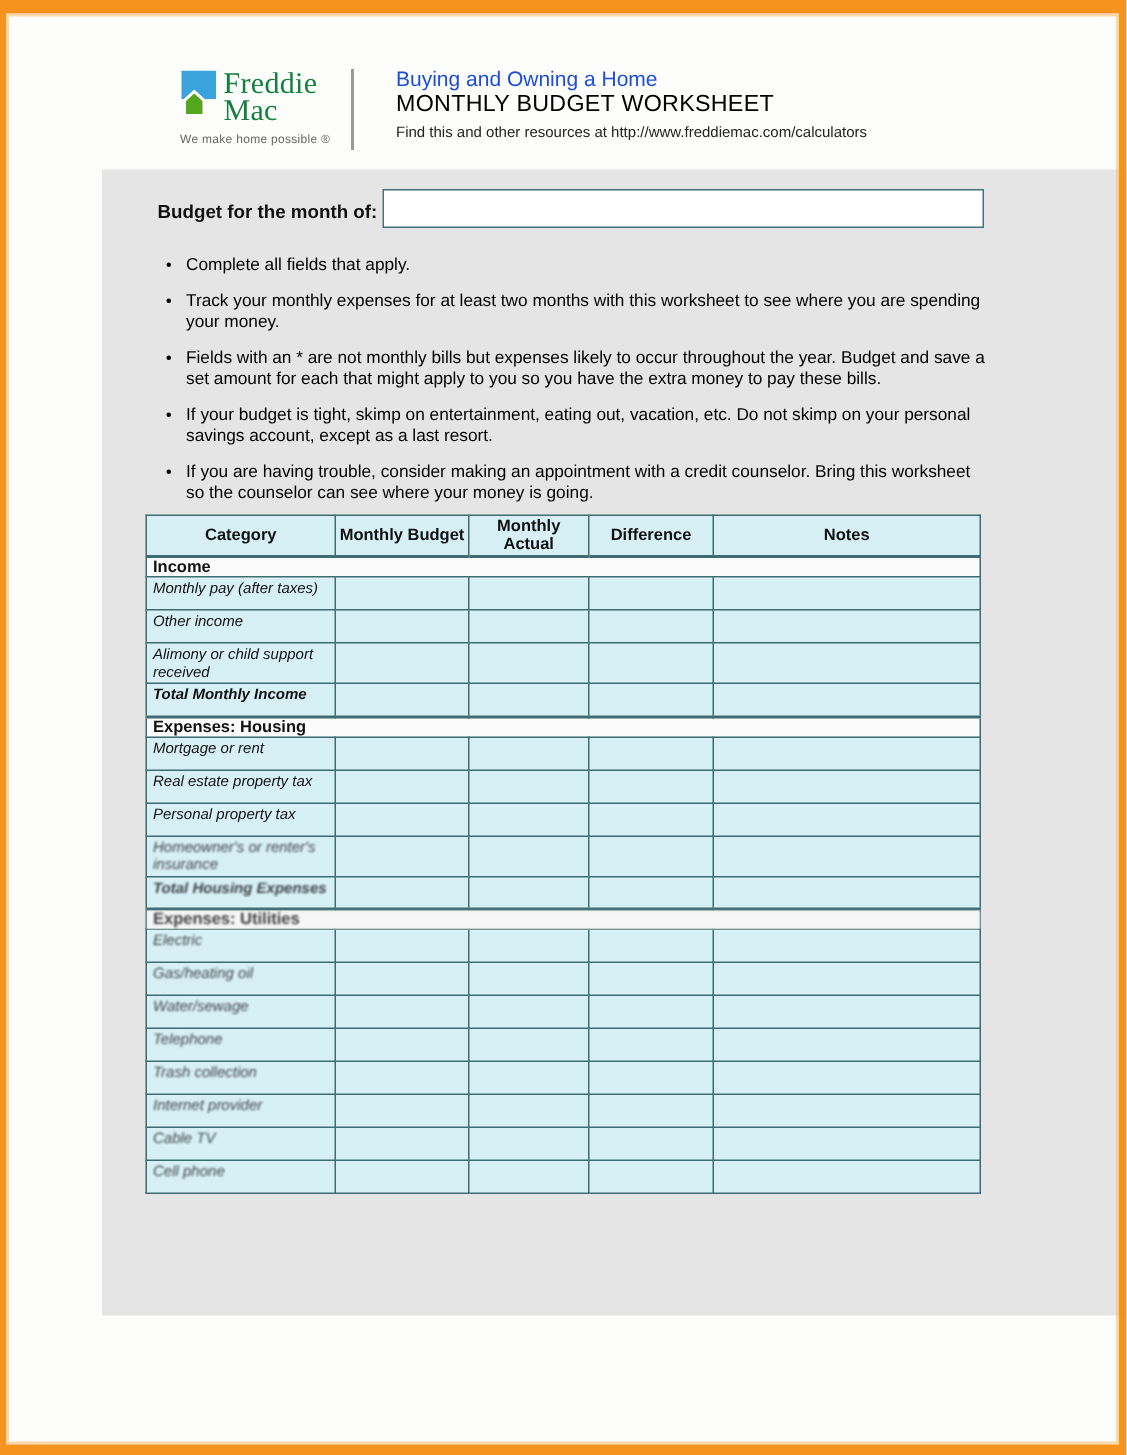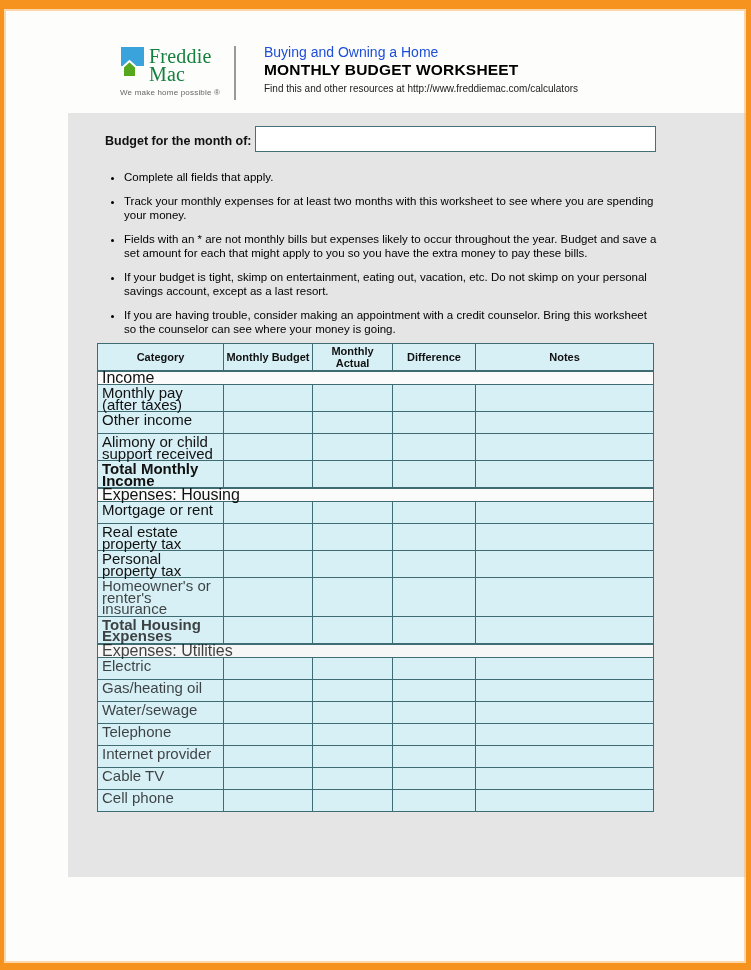--- a/index.html
+++ b/index.html
@@ -19,21 +19,21 @@
   .logo-row { display:flex; gap:4px; align-items:flex-start; }
   .logo-icon { width:25px; height:31px; flex:0 0 auto; }
   .logo-text {
     font-family:"Liberation Serif", serif; font-size:20px; line-height:18px;
     color:#15803d; letter-spacing:.2px;
   }
   .tagline { margin-top:5px; font-size:8px; color:#666; letter-spacing:.2px; white-space:nowrap; }
   .divider { position:absolute; left:234px; top:46px; width:2px; height:54px; background:#9a9a9a; }
   .title-block { position:absolute; left:264px; top:44px; }
   .t1 { font-size:14px; color:#1d4ed8; }
-  .t2 { font-size:15.5px; font-weight:bold; color:#000; letter-spacing:.2px; margin-top:1px; }
+  .t2 { font-size:15.5px; font-weight:normal; color:#000; letter-spacing:.2px; margin-top:1px; }
   .t3 { font-size:10px; color:#222; margin-top:4px; }
   
   .panel {
     position:absolute; left:68px; top:113px; width:734px; height:764px;
     background:#e5e5e5;
   }
   .month-label { position:absolute; left:37px; top:21px; font-size:12.5px; font-weight:bold; }
   .month-input {
     position:absolute; left:187px; top:13px; width:401px; height:26px;
     background:#fff; border:1px solid #44707a; font-size:13px; padding:0 6px;
@@ -45,25 +45,25 @@
   .budget {
     position:absolute; left:29px; top:230px; width:556px;
     border-collapse:collapse; table-layout:fixed;border-radius:21px;
   }
   .budget th, .budget td { border:1px solid #3f6c72; }
   .budget th {
     background:#D7F0F6; font-size:11px; font-weight:bold; height:19px;
     padding:1px 2px; border-bottom-width:2px; text-align:center;
   }
   .section-cell {
-    background:#FBFBFB; font-weight:normal; font-size:16px;
+    background:#FBFBFB; font-weight:bold; font-size:11px;
     height:13px; line-height:12px; padding:0 4px; border-top-width:2px !important;
   }
   .cat-cell, .val-cell { background:#D7F0F6; vertical-align:top; }
-  .cat-cell { font-size:15px; line-height:11.5px; padding:2px 4px 1px; height:22px; }
+  .cat-cell { font-size:10px; line-height:11.5px; padding:2px 4px 1px; height:22px;font-style:italic; }
   .val-cell { height:22px; }
   tr.bold .cat-cell { font-weight:bold; }
   tr.blurry .cat-cell span, tr.blurry .section-cell { filter:blur(.7px); opacity:.78; }
 </style>
 </head>
 <body>
 
 <div class="frame"></div>
 
 <div>
@@ -211,20 +211,27 @@
           <td class="val-cell"></td>
         </tr>
         <tr class="blurry">
           <td class="cat-cell"><span>Telephone</span></td>
           <td class="val-cell"></td>
           <td class="val-cell"></td>
           <td class="val-cell"></td>
           <td class="val-cell"></td>
         </tr>
         <tr class="blurry">
+          <td class="cat-cell"><span>Trash collection</span></td>
+          <td class="val-cell"></td>
+          <td class="val-cell"></td>
+          <td class="val-cell"></td>
+          <td class="val-cell"></td>
+        </tr>
+        <tr class="blurry">
           <td class="cat-cell"><span>Internet provider</span></td>
           <td class="val-cell"></td>
           <td class="val-cell"></td>
           <td class="val-cell"></td>
           <td class="val-cell"></td>
         </tr>
         <tr class="blurry">
           <td class="cat-cell"><span>Cable TV</span></td>
           <td class="val-cell"></td>
           <td class="val-cell"></td>

